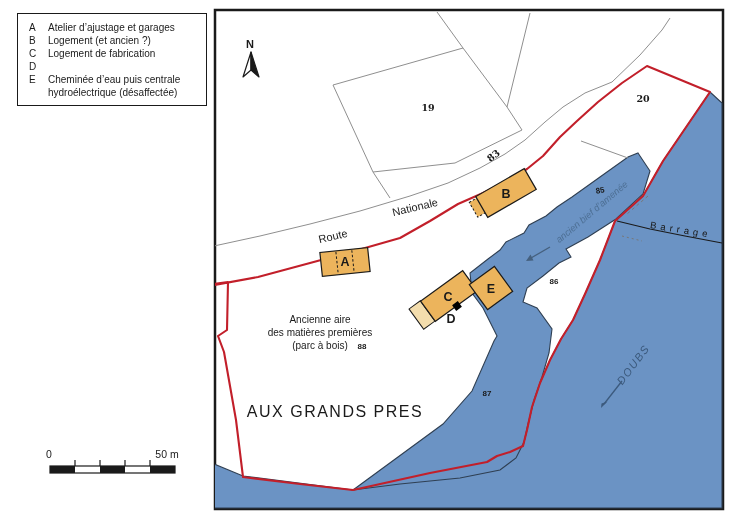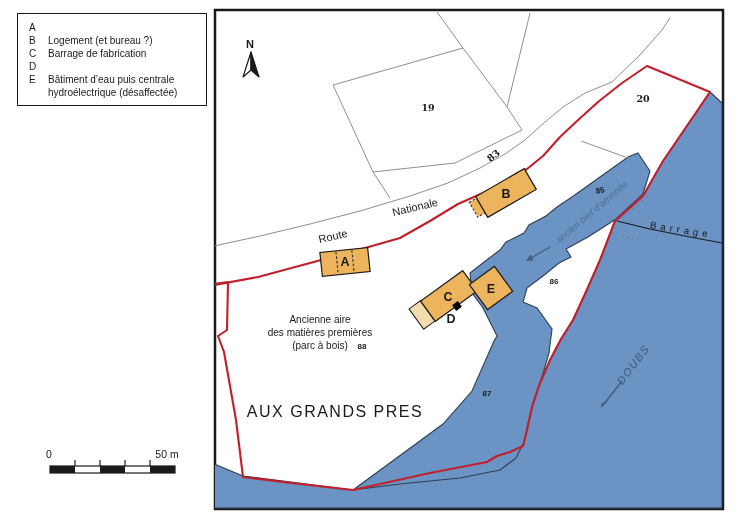--- a/index.html
+++ b/index.html
@@ -27,35 +27,36 @@
   .t-north{font-size:11px;font-weight:bold;}
 </style>
 </head>
 <body>
 
 <div id="canvas">
 
   <div class="legend">
     <div class="legend-row">
       <span class="legend-key">A</span>
+      <span class="legend-label">Atelier d’ajustage et garages</span>
     </div>
     <div class="legend-row">
       <span class="legend-key">B</span>
-      <span class="legend-label">Logement (et bureau ?)</span>
+      <span class="legend-label">Logement (et ancien ?)</span>
     </div>
     <div class="legend-row">
       <span class="legend-key">C</span>
-      <span class="legend-label">Barrage de fabrication</span>
+      <span class="legend-label">Logement de fabrication</span>
     </div>
     <div class="legend-row">
       <span class="legend-key">D</span>
     </div>
     <div class="legend-row">
       <span class="legend-key">E</span>
-      <span class="legend-label">Bâtiment d’eau puis centrale hydroélectrique (désaffectée)</span>
+      <span class="legend-label">Cheminée d’eau puis centrale hydroélectrique (désaffectée)</span>
     </div>
   </div>
 
   <svg width="738" height="522" viewBox="0 0 738 522" style="position:absolute;left:0;top:0;">
 
     <defs>
       <clipPath id="frameclip">
           <rect x="215" y="10" width="508" height="499"></rect>
         </clipPath>
     </defs>

